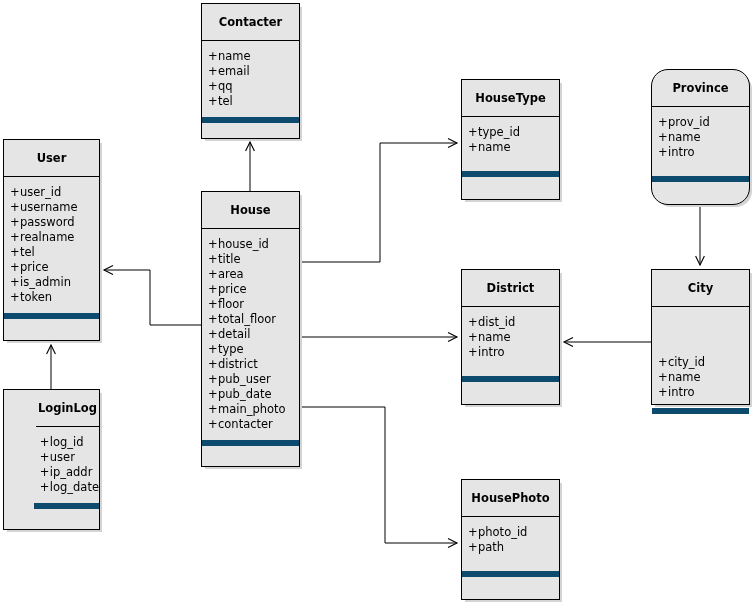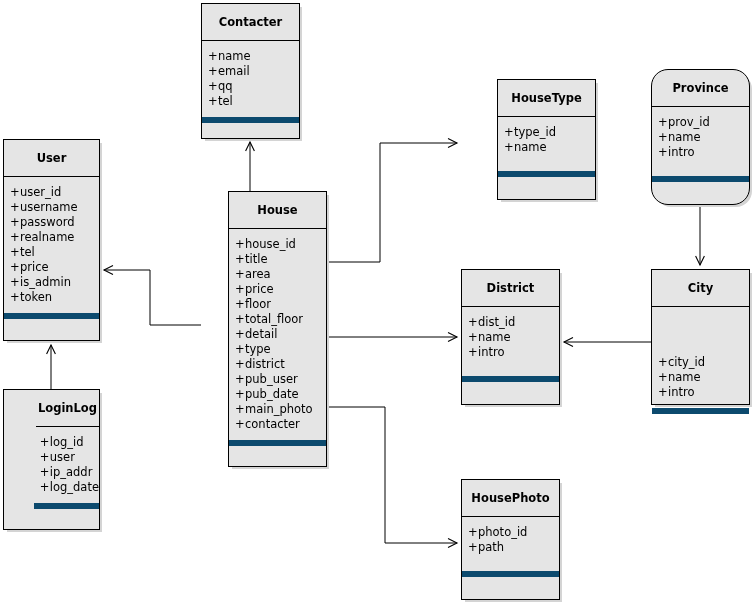--- a/index.html
+++ b/index.html
@@ -107,21 +107,21 @@
         <div class="uml-attr"><span class="vis">+</span><span>password</span></div>
         <div class="uml-attr"><span class="vis">+</span><span>realname</span></div>
         <div class="uml-attr"><span class="vis">+</span><span>tel</span></div>
         <div class="uml-attr"><span class="vis">+</span><span>price</span></div>
         <div class="uml-attr"><span class="vis">+</span><span>is_admin</span></div>
         <div class="uml-attr"><span class="vis">+</span><span>token</span></div>
       </div>
     <div class="uml-ops"></div>
   </div>
 
-  <div class="uml-class" style="left: 201px; top: 191px; width: 99px; height: 276px; margin-left: 27px;">
+  <div class="uml-class" style="left: 201px; top: 191px; width: 99px; height: 276px;">
     <div class="uml-title">House</div>
     <div class="uml-attrs">
         <div class="uml-attr"><span class="vis">+</span><span>house_id</span></div>
         <div class="uml-attr"><span class="vis">+</span><span>title</span></div>
         <div class="uml-attr"><span class="vis">+</span><span>area</span></div>
         <div class="uml-attr"><span class="vis">+</span><span>price</span></div>
         <div class="uml-attr"><span class="vis">+</span><span>floor</span></div>
         <div class="uml-attr"><span class="vis">+</span><span>total_floor</span></div>
         <div class="uml-attr"><span class="vis">+</span><span>detail</span></div>
         <div class="uml-attr"><span class="vis">+</span><span>type</span></div>
@@ -138,21 +138,21 @@
     <div class="uml-title">LoginLog</div>
     <div class="uml-attrs">
         <div class="uml-attr"><span class="vis">+</span><span>log_id</span></div>
         <div class="uml-attr"><span class="vis">+</span><span>user</span></div>
         <div class="uml-attr"><span class="vis">+</span><span>ip_addr</span></div>
         <div class="uml-attr"><span class="vis">+</span><span>log_date</span></div>
       </div>
     <div class="uml-ops"></div>
   </div>
 
-  <div class="uml-class" style="left: 461px; top: 79px; width: 99px; height: 121px; margin-left: 36px;">
+  <div class="uml-class" style="left: 461px; top: 79px; width: 99px; height: 121px;">
     <div class="uml-title">HouseType</div>
     <div class="uml-attrs">
         <div class="uml-attr"><span class="vis">+</span><span>type_id</span></div>
         <div class="uml-attr"><span class="vis">+</span><span>name</span></div>
       </div>
     <div class="uml-ops"></div>
   </div>
 
   <div class="uml-class" style="left: 651px; top: 69px; width: 99px; height: 136px; border-radius: 17px;">
     <div class="uml-title">Province</div>

